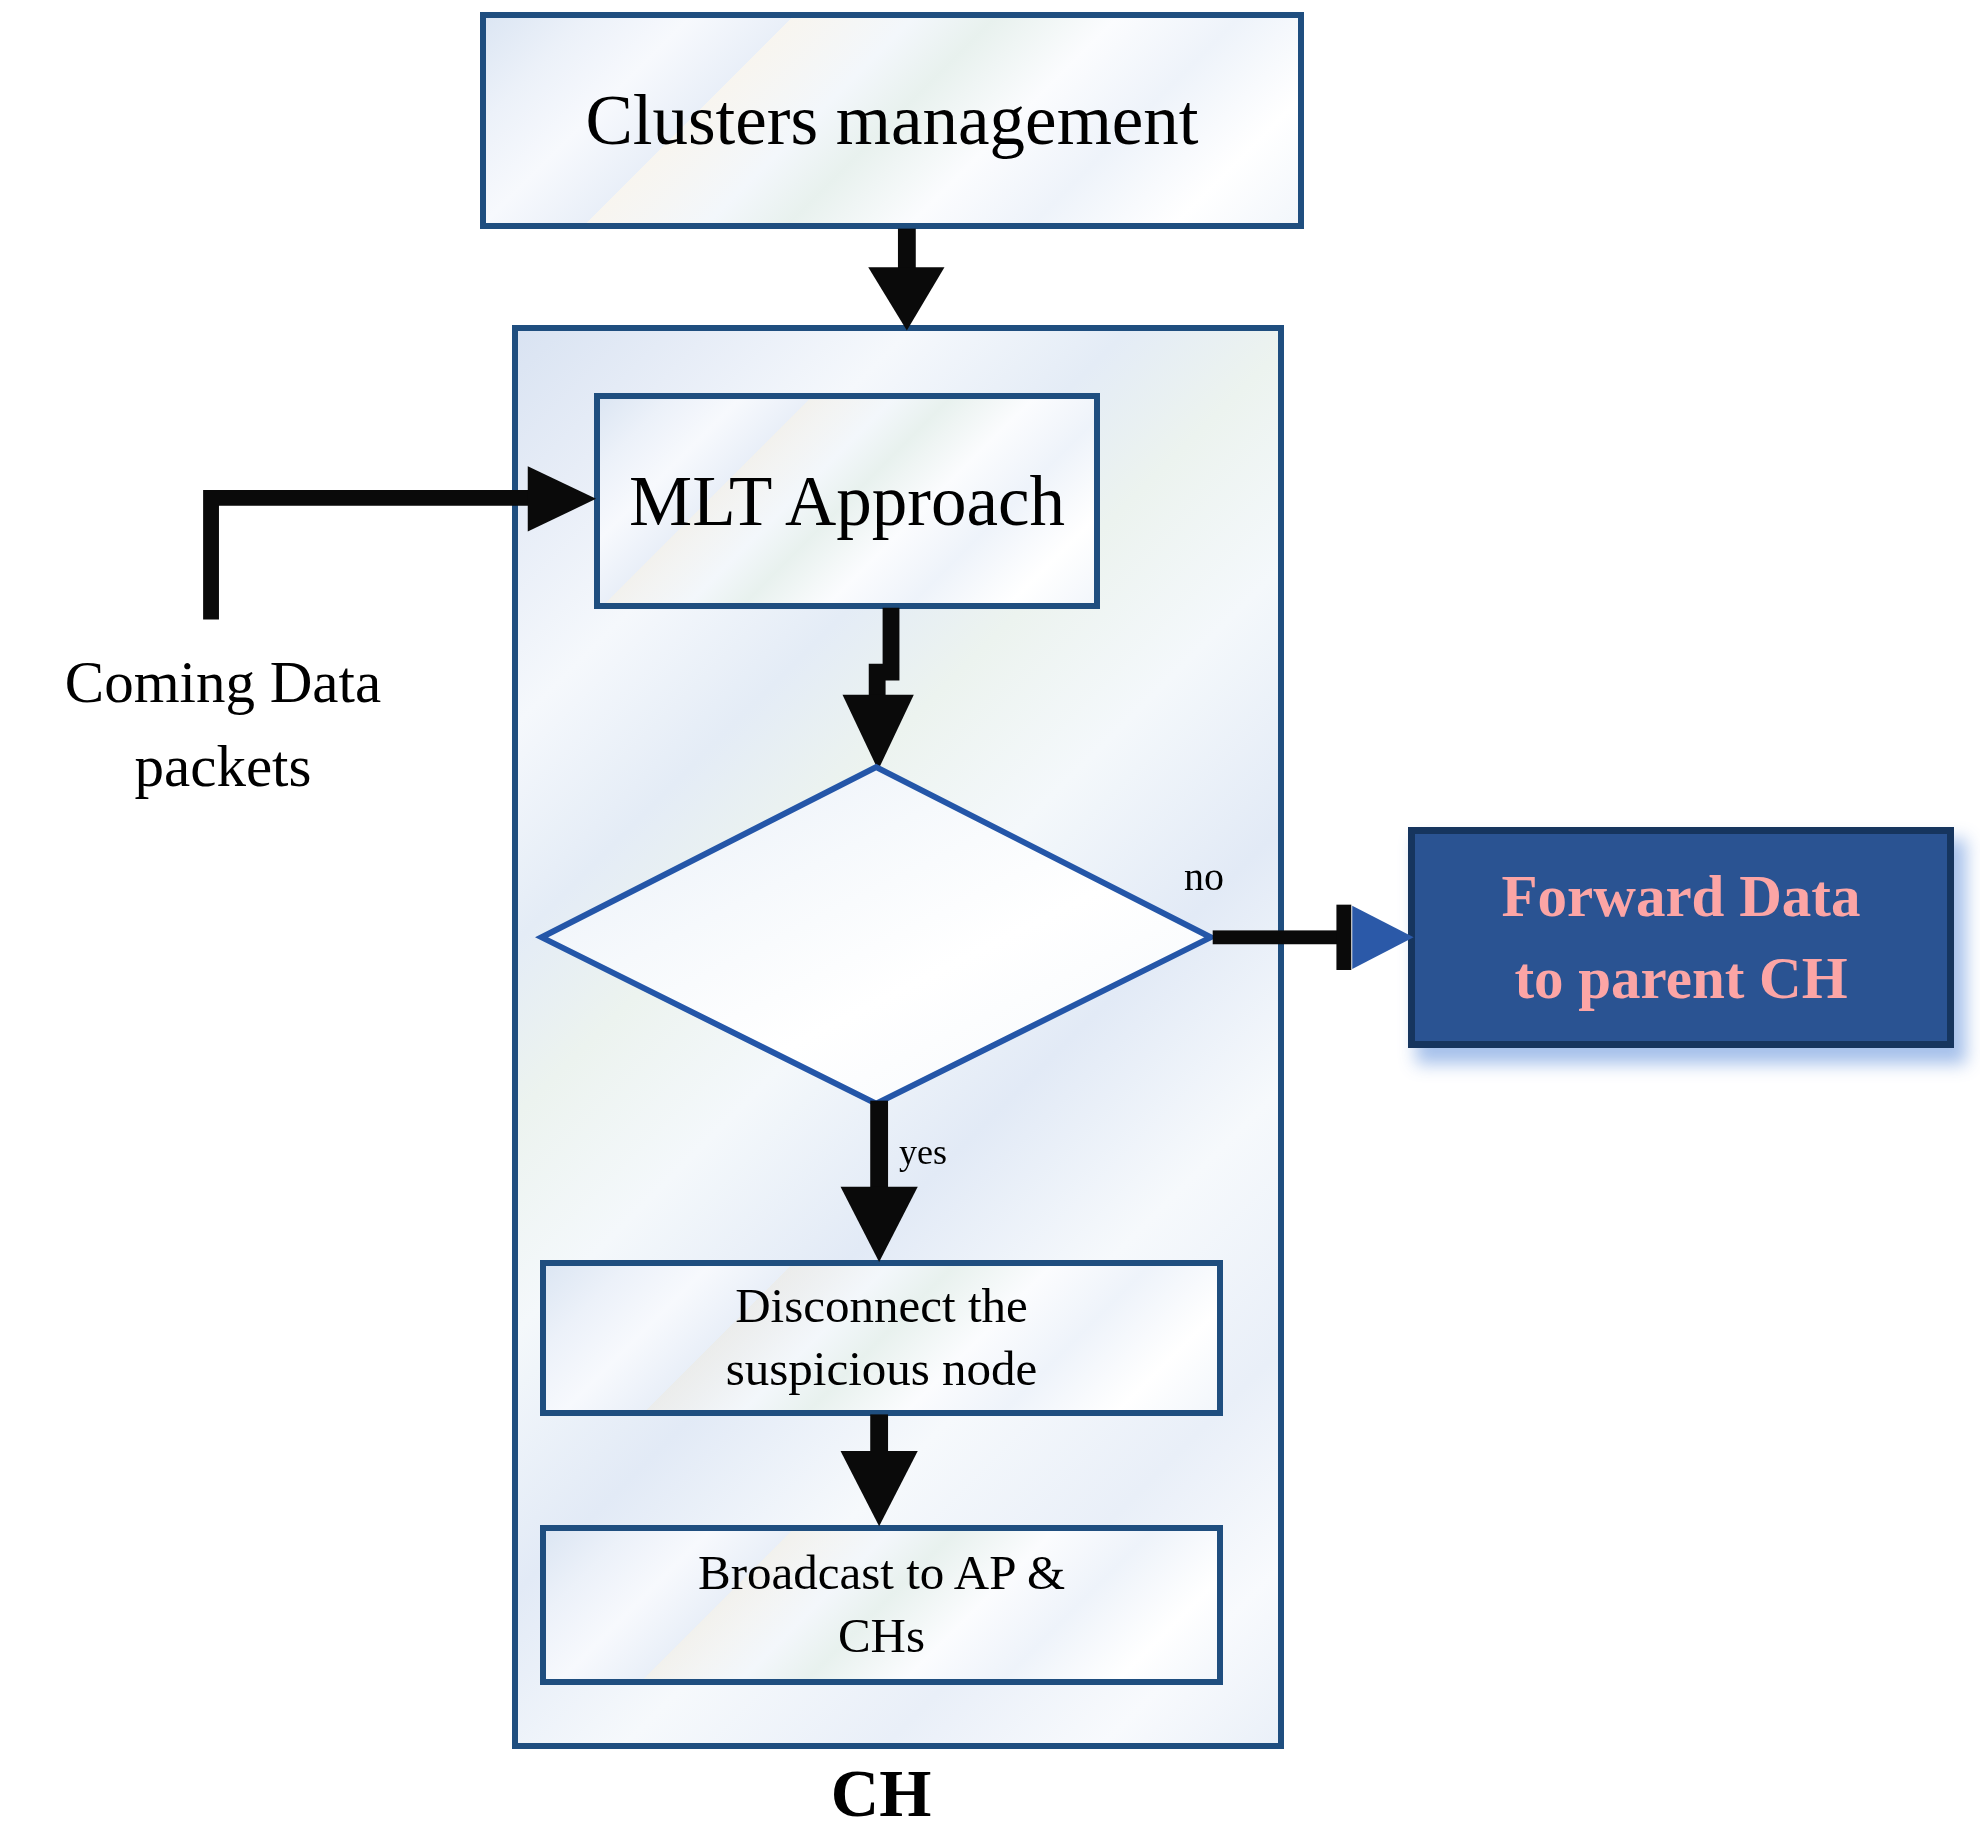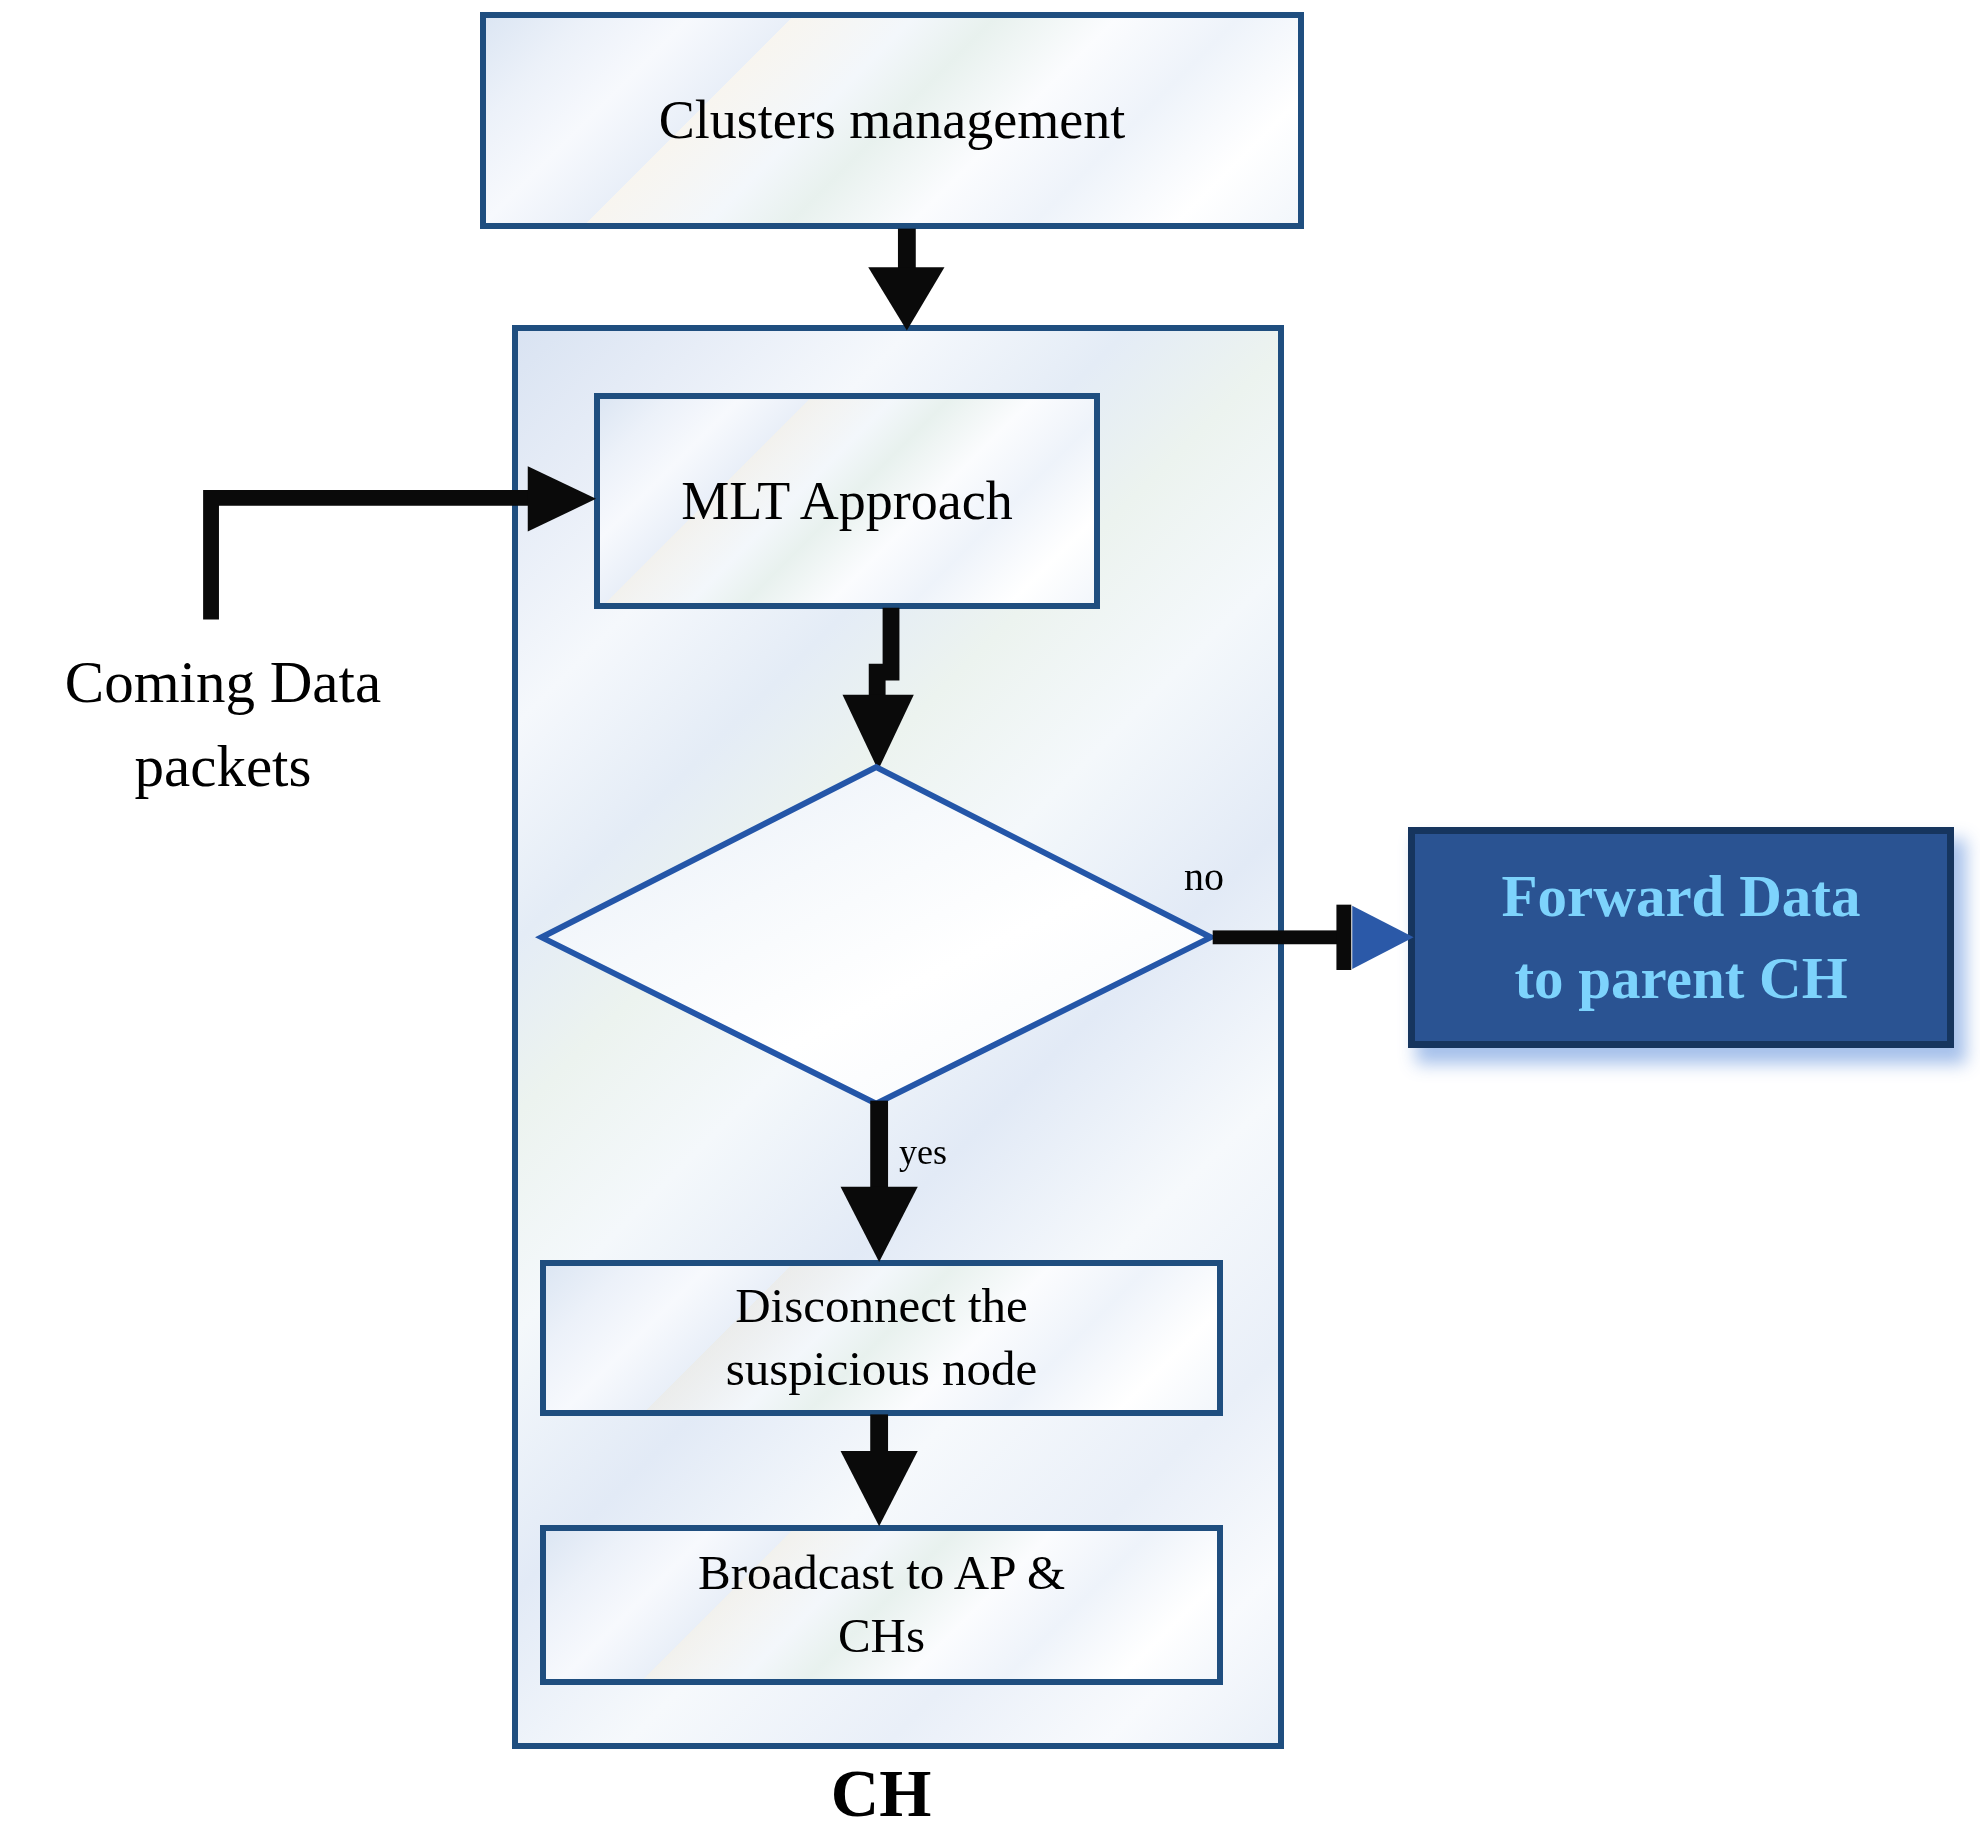--- a/index.html
+++ b/index.html
@@ -12,29 +12,29 @@
   .light-fill{
     background:linear-gradient(135deg,#dce6f3 0%,#ecf1f9 10%,#f7f9fd 20%,#e9eff8 30%,
       #f1ece186 0%,#f3f7fb 42%,#e8f1ee 50%,#fbfcfe 62%,#eef3fa 74%,#ffffff 88%,#f2f6fb 100%);
   }
   .container-fill{
     background:linear-gradient(135deg,#d9e3f2 0%,#e7edf7 9%,#f5f8fc 18%,#e4ecf6 28%,
       #ecf3ef 36%,#f4f8fb 46%,#e2eaf6 58%,#f6f9fc 70%,#e9eff8 82%,#f8fafd 92%,#eaf0f8 100%);
   }
   .center-flex{display:flex;align-items:center;justify-content:center;text-align:center;}
   .pre{white-space:pre-line;}
-  .box-label{font-size:54px;line-height:1.3;}
+  .box-label{font-size:71px;line-height:1.3;}
   .z2{z-index:2;} .z6{z-index:6;}
   #arrow-layer{position:absolute;left:0;top:0;z-index:5;pointer-events:none;}
   .diamond-text{font-style:italic;font-size:56px;line-height:1.52;}
   .branch-label{font-size:40px;}
   .forward-box{
     background:#2a5392;border:7px solid #16355e;
     box-shadow:10px 14px 16px 2px rgba(150,182,232,0.85);
-    font-weight:bold;font-size:59px;line-height:1.38;color:#7dd3fc;
+    font-weight:bold;font-size:59px;line-height:1.38;color:#fca5a5;
   }
   .small-box-label{font-size:49px;line-height:1.28;}
   .ch-caption{font-weight:bold;font-size:67px;}
 </style>
 </head>
 <body>
 
 <div class="canvas">
 
   <div class="abs navy-border light-fill center-flex z2" style="left:480px;top:12px;width:824px;height:217px;">

